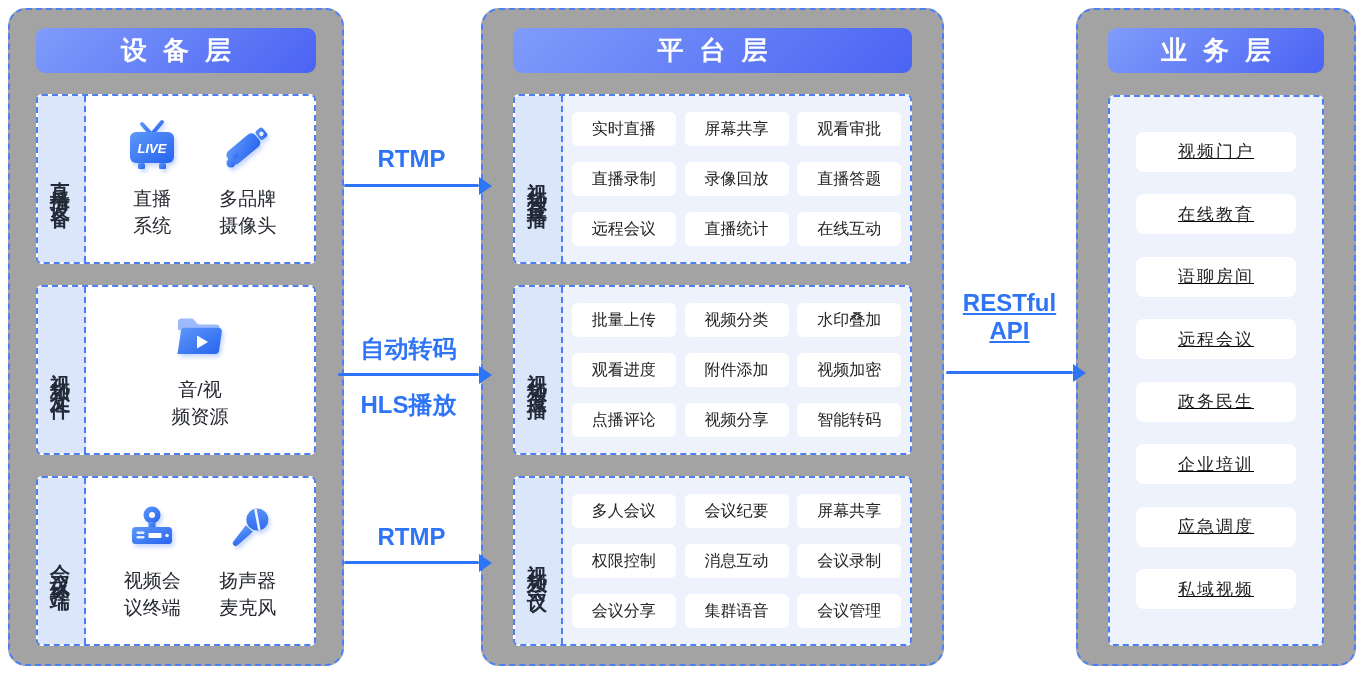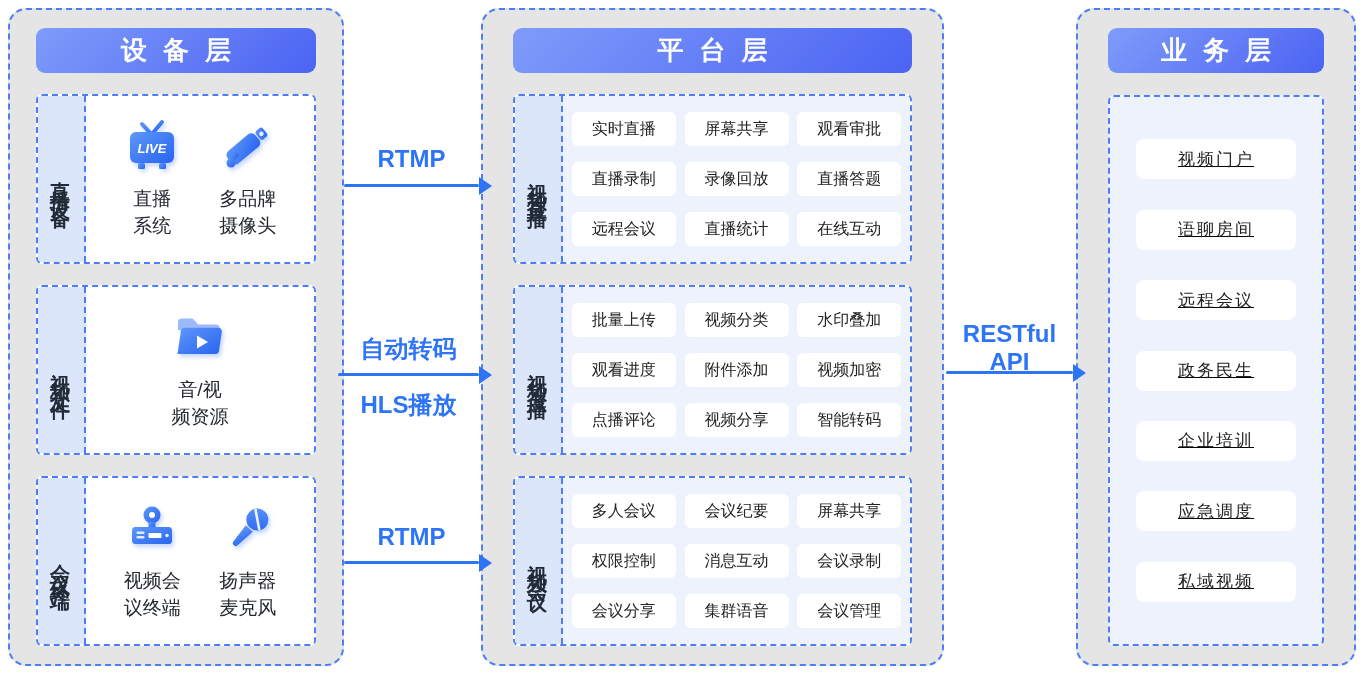--- a/index.html
+++ b/index.html
@@ -14,21 +14,21 @@
   }
   *{margin:0;padding:0;box-sizing:border-box;}
   html,body{width:1364px;height:674px;}
   body{
     background:#ffffff;
     font-family:"Liberation Sans","DejaVu Sans",sans-serif;
     position:relative;
     overflow:hidden;
   }
   .panel{
-    position:absolute;top:8px;height:658px;background:#e5e5e5;
+    position:absolute;top:8px;height:658px;background:#a3a3a3;
     border:2px dashed var(--dash-border);border-radius:18px;
   }
   #panel-device{left:8px;width:336px;padding:18px 26px;}
   #panel-platform{left:481px;width:463px;padding:18px 30px;}
   #panel-business{left:1076px;width:280px;padding:18px 30px;}
 
   .layer-header{
     height:45px;border-radius:9px;
     background:linear-gradient(135deg,var(--header-grad-start),var(--header-grad-end));
     color:#fff;font-size:26px;font-weight:bold;
@@ -93,21 +93,21 @@
     text-align:center;line-height:28px;
   }
   #arrow-1{left:344px;top:184px;width:135px;}
   #arrow-1-label{left:344px;top:145px;width:135px;}
   #arrow-2{left:338px;top:373px;width:141px;}
   #arrow-2-label-top{left:338px;top:335px;width:141px;}
   #arrow-2-label-bottom{left:338px;top:391px;width:141px;}
   #arrow-3{left:344px;top:561px;width:135px;}
   #arrow-3-label{left:344px;top:523px;width:135px;}
   #arrow-4{left:946px;top:371px;width:127px;}
-  #arrow-4-label{left:946px;top:320px;width:127px;}
+  #arrow-4-label{left:946px;top:289px;width:127px;text-decoration:underline;}
   #arrow-4-label span{display:block;}
 </style>
 </head>
 <body>
 
 <div>
 
   <section class="panel" id="panel-device">
     <div class="layer-header">
       <span>设备层</span>
@@ -292,20 +292,21 @@
       </div>
     </div>
   </section>
 
   <section class="panel" id="panel-business">
     <div class="layer-header">
       <span>业务层</span>
     </div>
     <div class="biz-box">
       <div class="biz-chip">视频门户</div>
+      <div class="biz-chip">在线教育</div>
       <div class="biz-chip">语聊房间</div>
       <div class="biz-chip">远程会议</div>
       <div class="biz-chip">政务民生</div>
       <div class="biz-chip">企业培训</div>
       <div class="biz-chip">应急调度</div>
       <div class="biz-chip">私域视频</div>
     </div>
   </section>
 
   <div class="arrow" id="arrow-1"></div>

